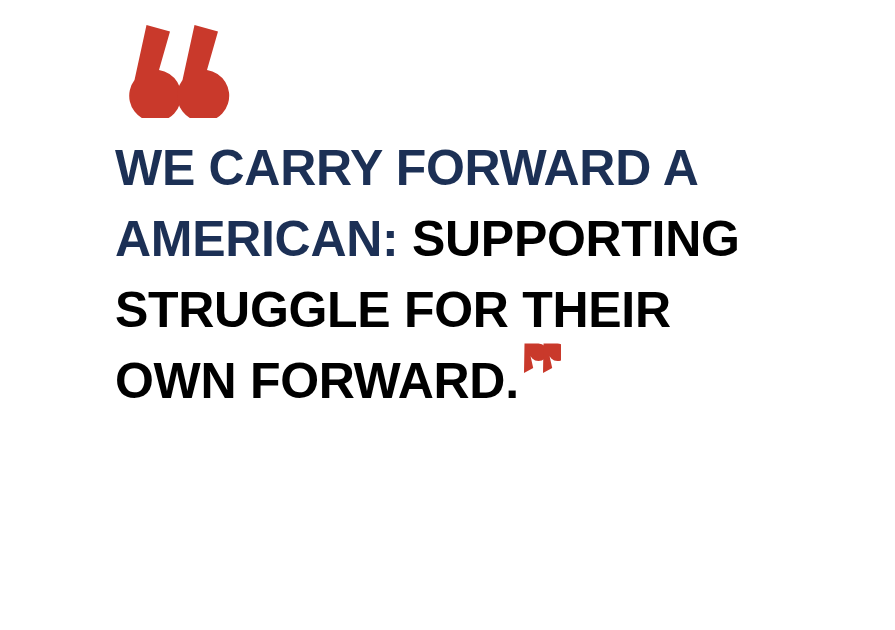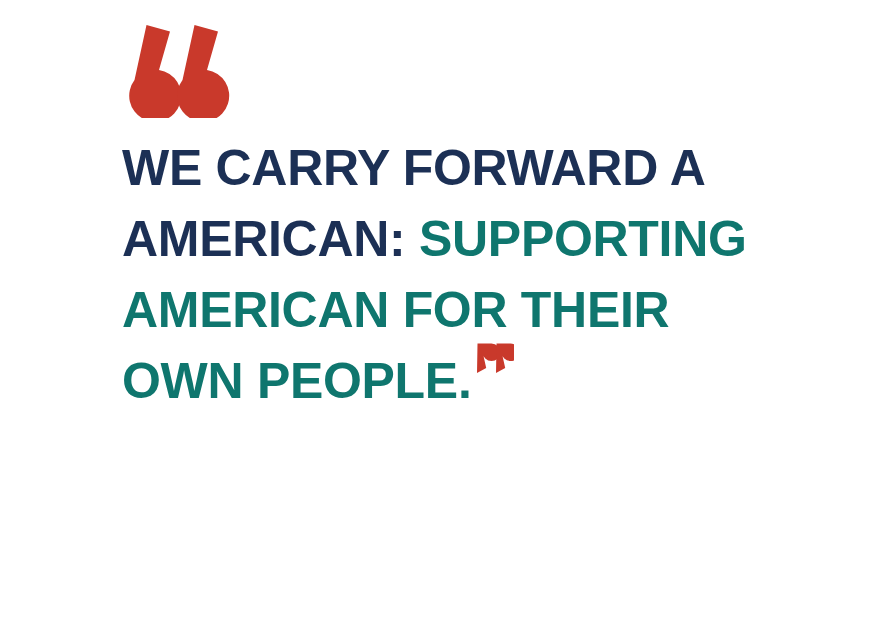--- a/index.html
+++ b/index.html
@@ -29,35 +29,35 @@
     top: 22px;
     width: 120px;
     height: 96px;
     line-height: 1;
   }
   .open-quote svg { display: block; }
 
   
   .quote-body {
     position: absolute;
-    left: 122px;
+    left: 115px;
     top: 133px;
     width: 760px;
   }
   .quote-line {
     font-family: "Liberation Sans", sans-serif;
     font-weight: bold;
     font-size: 50px;
     line-height: 71px;
     letter-spacing: -0.3px;
     white-space: nowrap;
     margin: 0;
   }
   .seg-navy { color: #1C3055; }
-  .seg-red  { color: #0f766e; }
+  .seg-red  { color: #000000; }
 
   
   .close-quote {
     display: inline-block;
     vertical-align: baseline;
     position: relative;
     top: -22px;
     margin-left: 2px;
     width: 40px;
     height: 34px;
@@ -86,25 +86,25 @@
       <span class="seg-navy">WE CARRY FORWARD A</span>
     </div>
 
 
     <div class="quote-line">
       <span class="seg-navy">AMERICAN:</span><span class="seg-red"> SUPPORTING</span>
     </div>
 
 
     <div class="quote-line">
-      <span class="seg-red">AMERICAN FOR THEIR</span>
+      <span class="seg-red">STRUGGLE FOR THEIR</span>
     </div>
 
     <div class="quote-line">
-      <span class="seg-red">OWN PEOPLE.</span><span class="close-quote" aria-hidden="true"><svg width="40" height="34" viewBox="0 0 40 34" xmlns="http://www.w3.org/2000/svg">
+      <span class="seg-red">OWN FORWARD.</span><span class="close-quote" aria-hidden="true"><svg width="40" height="34" viewBox="0 0 40 34" xmlns="http://www.w3.org/2000/svg">
             <g fill="#C9392B">
               <path d="M3.5 1.5 L17.5 1.5 A8.8 8.8 0 1 1 8.7 10.3 L8.7 10.3 L12.2 26 L3 31 Z"></path>
               <path d="M22.5 1.5 L36.5 1.5 A8.8 8.8 0 1 1 27.7 10.3 L27.7 10.3 L31.2 26 L22 31 Z"></path>
             </g>
           </svg></span>
     </div>
 
   </div>
 </div>
 

